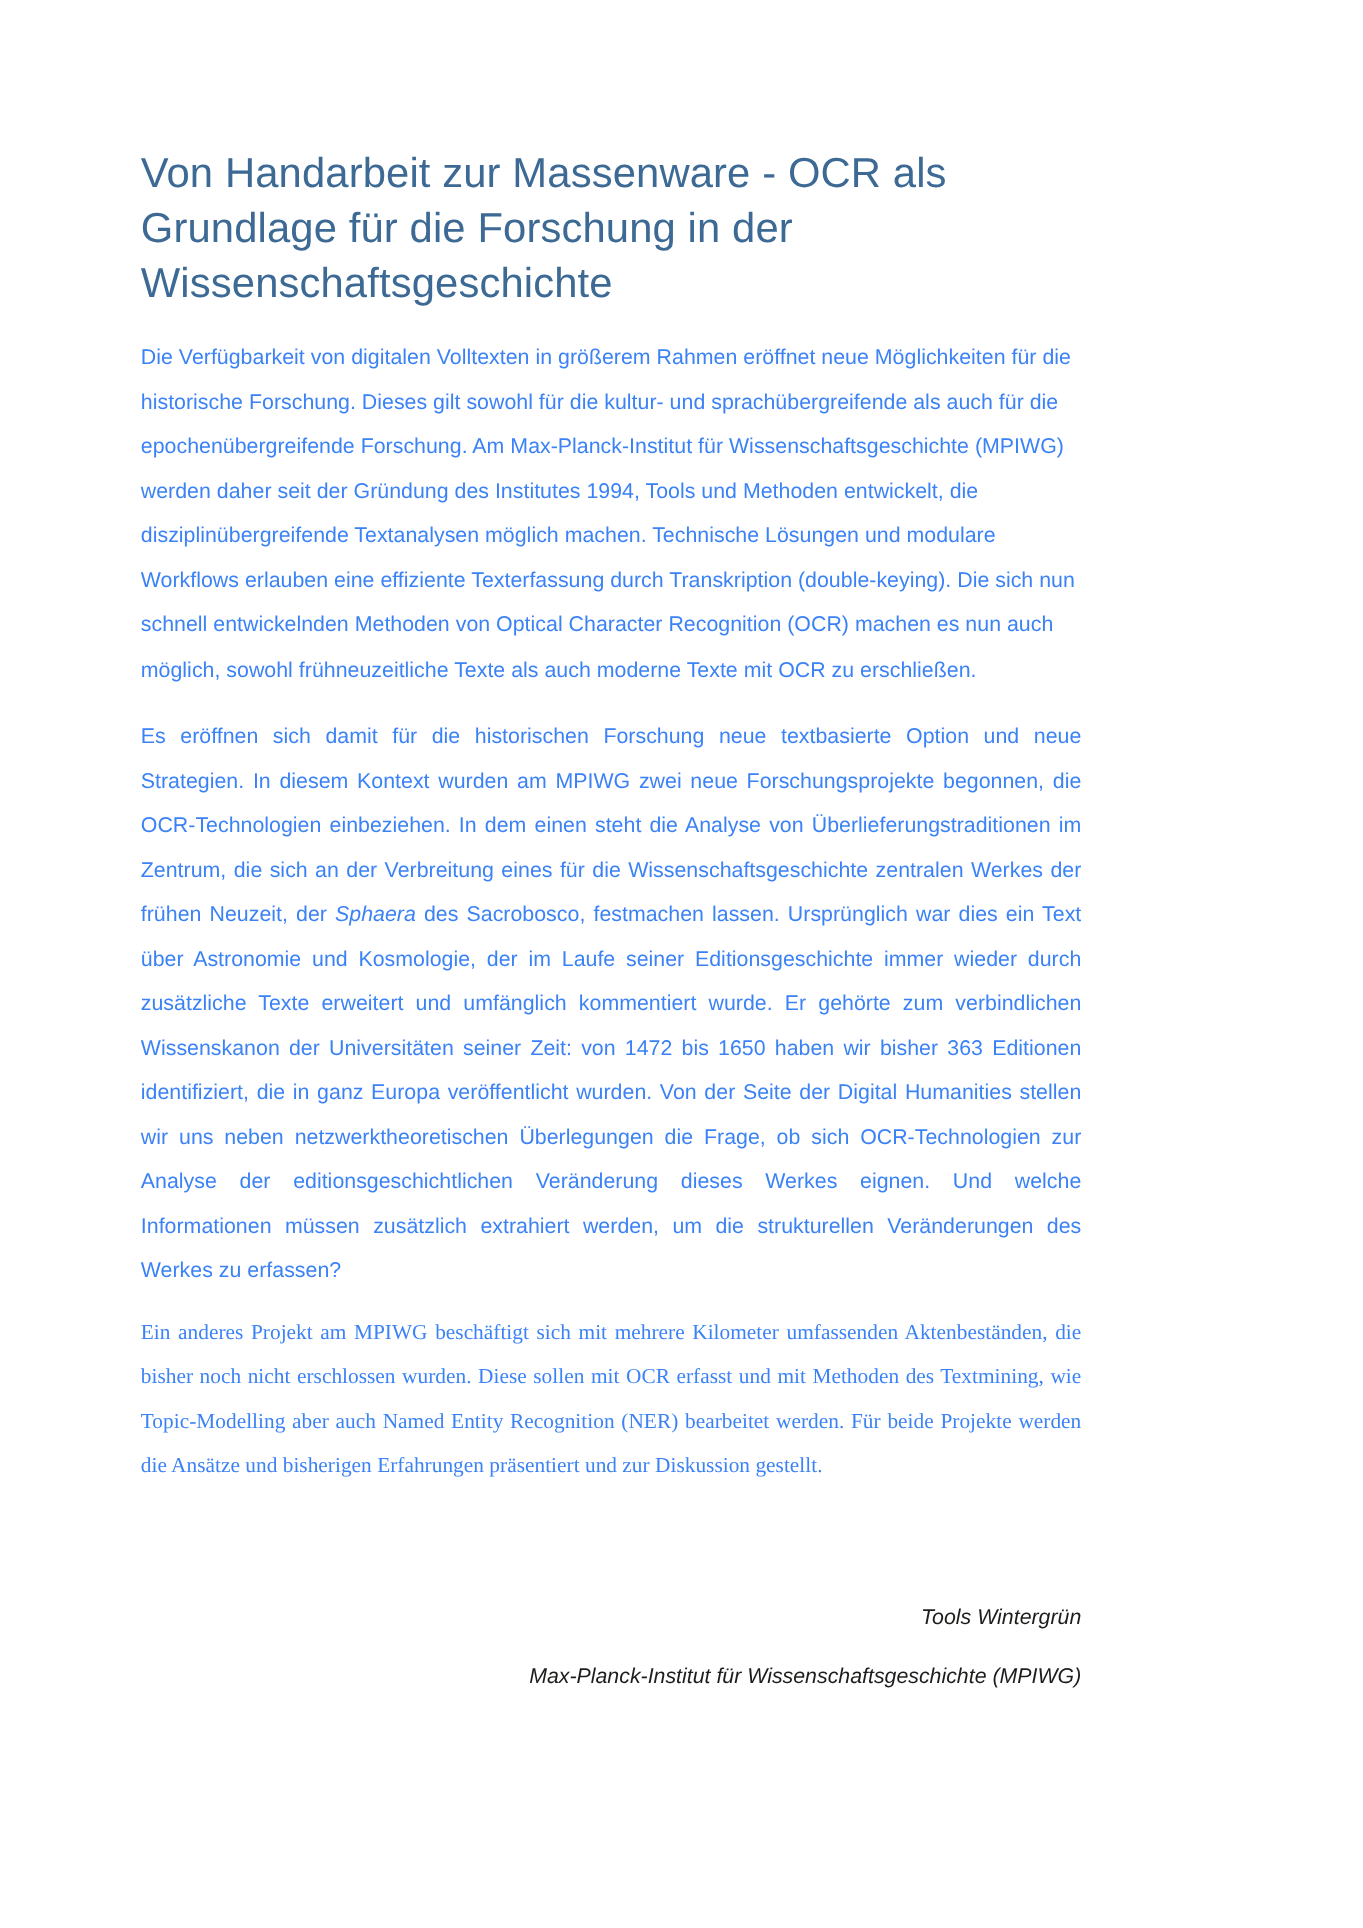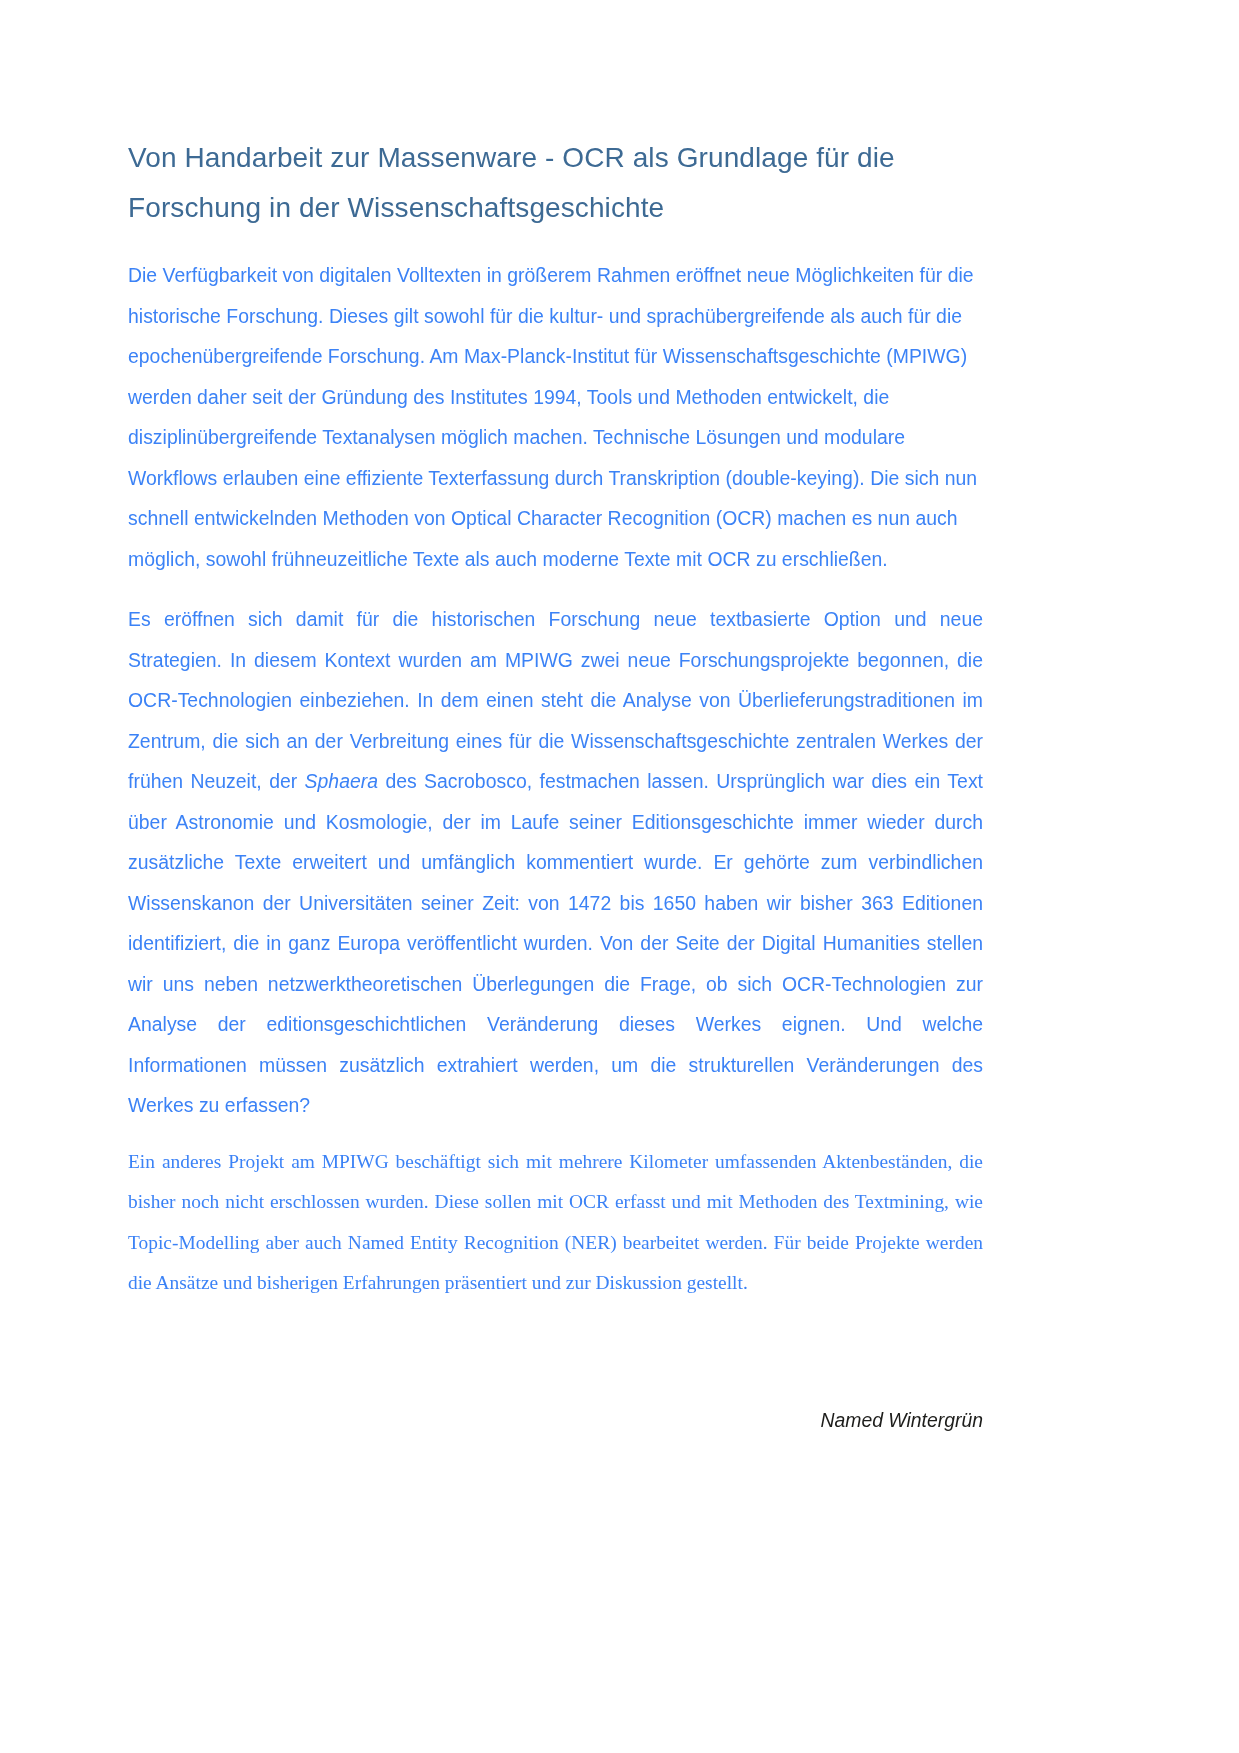--- a/index.html
+++ b/index.html
@@ -19,21 +19,21 @@
     overflow: hidden;
   }
   .content {
     position: absolute;
     left: 128px;
     top: 133px;
     width: 855px;
   }
   .doc-title {
     color: #3d6a94;
-    font-size: 28px;
+    font-size: 38px;
     line-height: 50px;
     font-weight: 400;
     letter-spacing: 0.1px;
     margin: 0 0 22px 0;
     width: 790px;
   }
   .para {
     font-size: 19.4px;
     line-height: 40.5px;
     color: #3b82f6;
@@ -78,17 +78,18 @@
 
     <h1 class="doc-title">Von Handarbeit zur Massenware - OCR als Grundlage für die Forschung in der Wissenschaftsgeschichte</h1>
 
     <p class="para first">Die Verfügbarkeit von digitalen Volltexten in größerem Rahmen eröffnet neue Möglichkeiten für die historische Forschung. Dieses gilt sowohl für die kultur- und sprachübergreifende als auch für die epochenübergreifende Forschung. Am Max-Planck-Institut für Wissenschaftsgeschichte (MPIWG) werden daher seit der Gründung des Institutes 1994, Tools und Methoden entwickelt, die disziplinübergreifende Textanalysen möglich machen. Technische Lösungen und modulare Workflows erlauben eine effiziente Texterfassung durch Transkription (double-keying). Die sich nun schnell entwickelnden Methoden von Optical Character Recognition (OCR) machen es nun auch möglich, sowohl frühneuzeitliche Texte als auch moderne Texte mit OCR zu erschließen.</p>
 
     <p class="para justify"><span>Es eröffnen sich damit für die historischen Forschung neue textbasierte Option und neue Strategien. In diesem Kontext wurden am MPIWG zwei neue Forschungsprojekte begonnen, die OCR-Technologien einbeziehen. In dem einen steht die Analyse von Überlieferungstraditionen im Zentrum, die sich an der Verbreitung eines für die Wissenschaftsgeschichte zentralen Werkes der frühen Neuzeit, der </span><em>Sphaera</em><span> des Sacrobosco, festmachen lassen. Ursprünglich war dies ein Text über Astronomie und Kosmologie, der im Laufe seiner Editionsgeschichte immer wieder durch zusätzliche Texte erweitert und umfänglich kommentiert wurde. Er gehörte zum verbindlichen Wissenskanon der Universitäten seiner Zeit: von 1472 bis 1650 haben wir bisher 363 Editionen identifiziert, die in ganz Europa veröffentlicht wurden. Von der Seite der Digital Humanities stellen wir uns neben netzwerktheoretischen Überlegungen die Frage, ob sich OCR-Technologien zur Analyse der editionsgeschichtlichen Veränderung dieses Werkes eignen. Und welche Informationen müssen zusätzlich extrahiert werden, um die strukturellen Veränderungen des Werkes zu erfassen?</span></p>
 
     <p class="para justify third">Ein anderes Projekt am MPIWG beschäftigt sich mit mehrere Kilometer umfassenden Aktenbeständen, die bisher noch nicht erschlossen wurden. Diese sollen mit OCR erfasst und mit Methoden des Textmining, wie Topic-Modelling aber auch Named Entity Recognition (NER) bearbeitet werden. Für beide Projekte werden die Ansätze und bisherigen Erfahrungen präsentiert und zur Diskussion gestellt.</p>
 
     <div class="signature">
-      <p class="sig-name">Named Wintergrün</p>
+      <p class="sig-name">Tools Wintergrün</p>
+      <p class="sig-affil">Max-Planck-Institut für Wissenschaftsgeschichte (MPIWG)</p>
     </div>
 
   </div>
 </div>
 
 </body></html>

